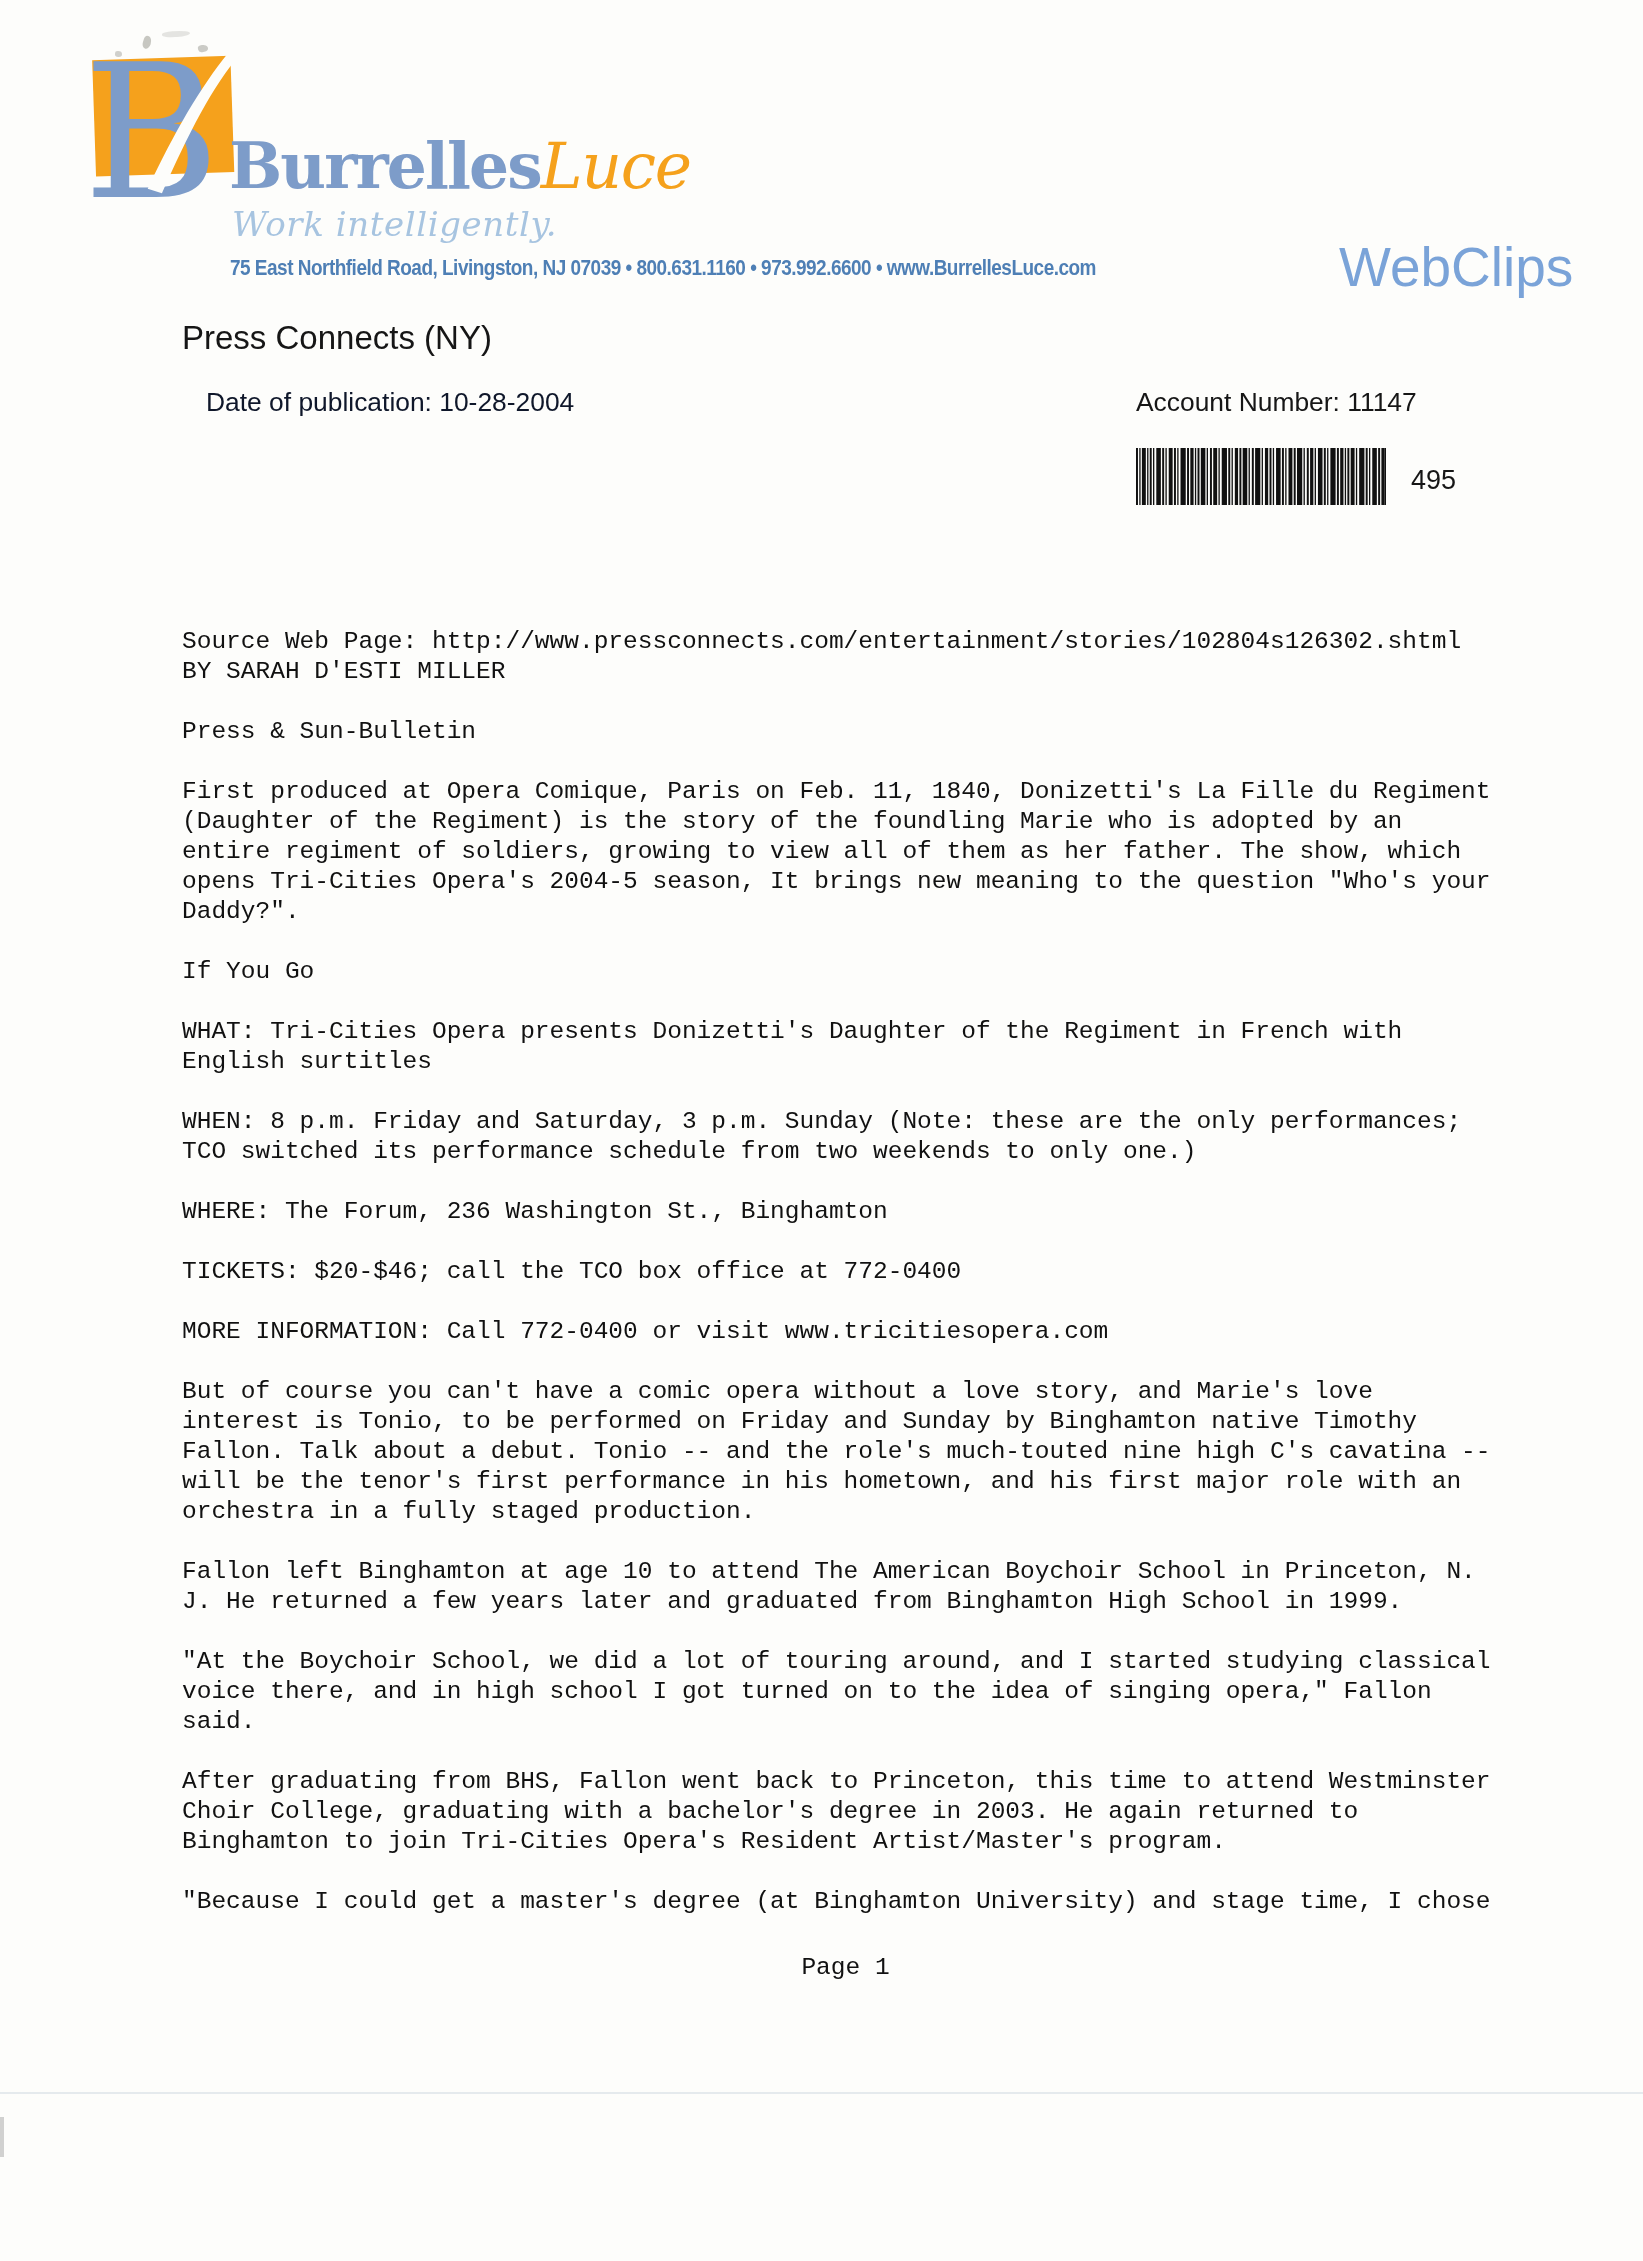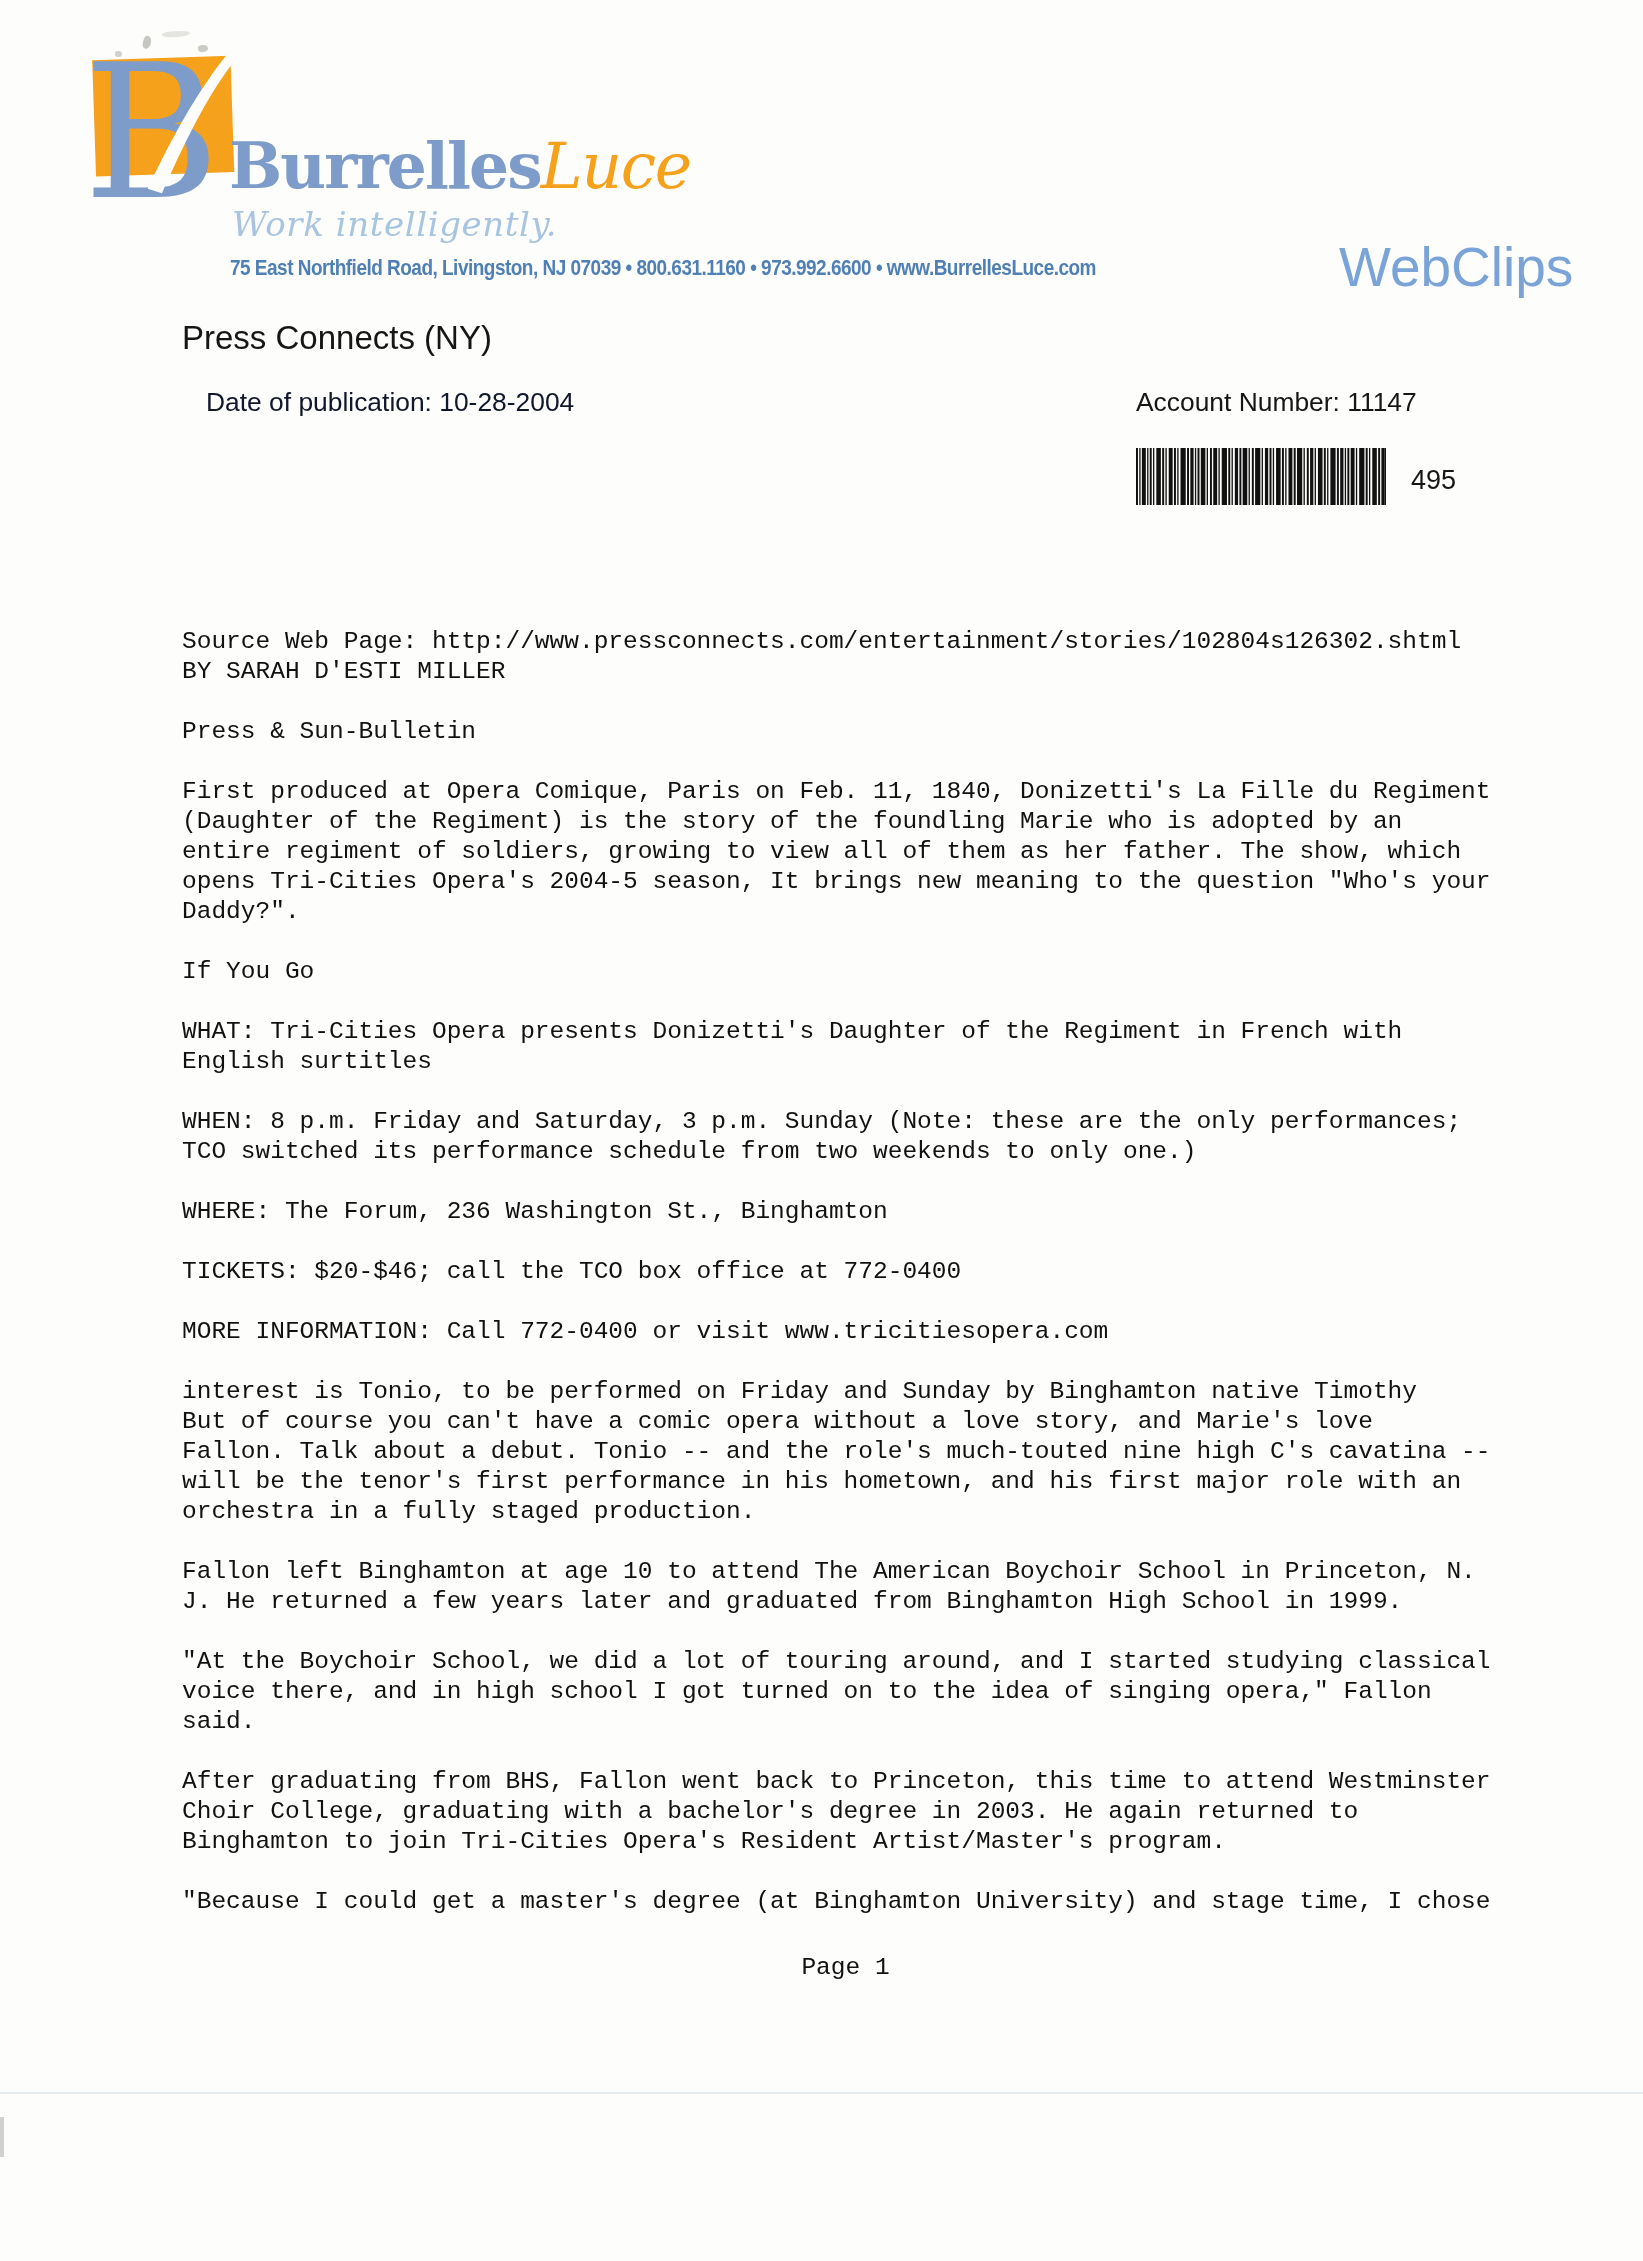--- a/index.html
+++ b/index.html
@@ -192,22 +192,22 @@
       <div class="article-line">&nbsp;</div>
       <div class="article-line">WHEN: 8 p.m. Friday and Saturday, 3 p.m. Sunday (Note: these are the only performances;</div>
       <div class="article-line">TCO switched its performance schedule from two weekends to only one.)</div>
       <div class="article-line">&nbsp;</div>
       <div class="article-line">WHERE: The Forum, 236 Washington St., Binghamton</div>
       <div class="article-line">&nbsp;</div>
       <div class="article-line">TICKETS: $20-$46; call the TCO box office at 772-0400</div>
       <div class="article-line">&nbsp;</div>
       <div class="article-line">MORE INFORMATION: Call 772-0400 or visit www.tricitiesopera.com</div>
       <div class="article-line">&nbsp;</div>
+      <div class="article-line">But of course you can't have a comic opera without a love story, and Marie's love</div>
       <div class="article-line">interest is Tonio, to be performed on Friday and Sunday by Binghamton native Timothy</div>
-      <div class="article-line">But of course you can't have a comic opera without a love story, and Marie's love</div>
       <div class="article-line">Fallon. Talk about a debut. Tonio -- and the role's much-touted nine high C's cavatina --</div>
       <div class="article-line">will be the tenor's first performance in his hometown, and his first major role with an</div>
       <div class="article-line">orchestra in a fully staged production.</div>
       <div class="article-line">&nbsp;</div>
       <div class="article-line"><span>Fallon left Binghamton at age 10 to attend The </span><span class="seg-bold">American Boychoir</span><span> School in Princeton, N.</span></div>
       <div class="article-line">J. He returned a few years later and graduated from Binghamton High School in 1999.</div>
       <div class="article-line">&nbsp;</div>
       <div class="article-line">"At the Boychoir School, we did a lot of touring around, and I started studying classical</div>
       <div class="article-line">voice there, and in high school I got turned on to the idea of singing opera," Fallon</div>
       <div class="article-line">said.</div>

